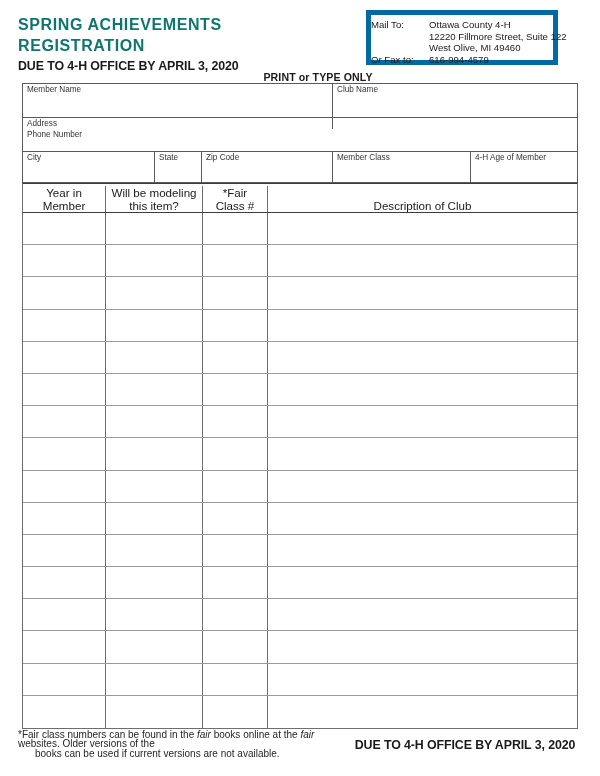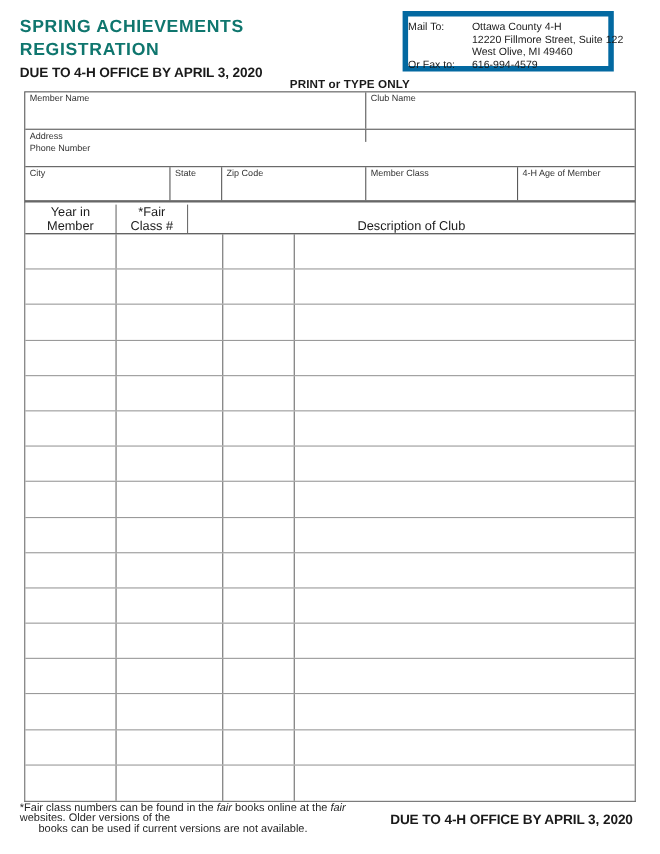--- a/index.html
+++ b/index.html
@@ -259,20 +259,26 @@
   </div>
 
   <div id="item-table">
     <div class="trow header-row">
       <div class="tcell col-year">
         <div class="th">
           <span>Year in</span>
           <span>Member</span>
         </div>
       </div>
+      <div class="tcell col-model">
+        <div class="th">
+          <span>Will be modeling</span>
+          <span>this item?</span>
+        </div>
+      </div>
       <div class="tcell col-fair">
         <div class="th">
           <span>*Fair</span>
           <span>Class #</span>
         </div>
       </div>
       <div class="tcell col-desc last">
         <div class="th-desc">Description of Club</div>
       </div>
     </div>

